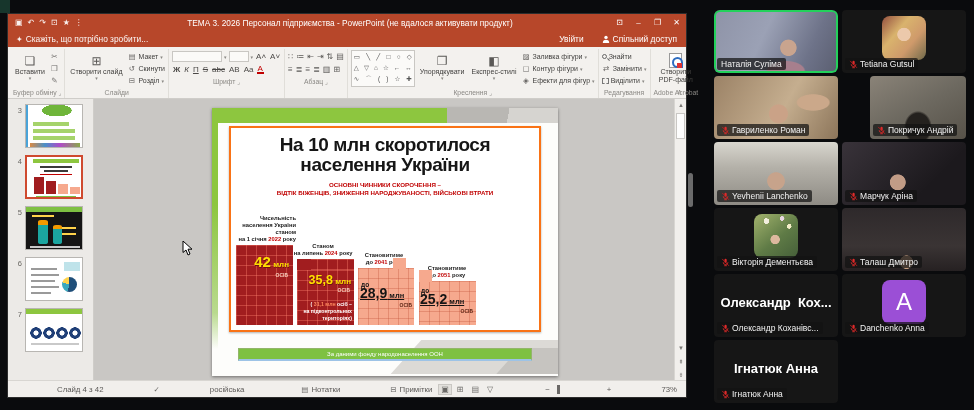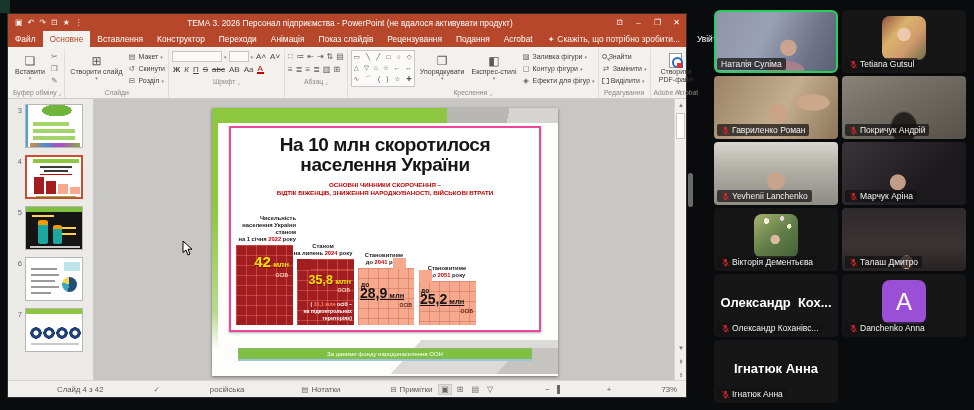--- a/index.html
+++ b/index.html
@@ -108,21 +108,21 @@
 
   .editor { flex:1; background:#c9c7c4; position:relative; overflow:hidden; }
 
   .slide { position:absolute; left:118px; top:9px; width:346px; height:268px; background:#fdfdfb; box-shadow:0 1px 3px rgba(0,0,0,.45); overflow:hidden; }
   .green-band { position:absolute; left:0; top:0; width:72%; height:15px; background:#8dc63f; }
   .gray-wedge { position:absolute; left:68%; top:0; width:32%; height:15px; background:linear-gradient(100deg,#b9b7b3 0 55%, #d6d4d0 55%); }
   .green-side { position:absolute; left:0; top:0; width:6px; height:90%; background:linear-gradient(#8dc63f 0 40%, #b9da8e 85%, rgba(185,218,142,0)); }
   .sgray1 { position:absolute; right:-18px; bottom:2px; width:170px; height:34px; background:#dcdad6; transform:skewX(-42deg); }
   .sgray2 { position:absolute; right:-30px; bottom:2px; width:80px; height:26px; background:#c6c4c0; transform:skewX(-42deg); }
 
-  .card { position:absolute; left:17px; top:18px; width:312px; height:206px; background:#fff; border:2px solid #ec4899; box-shadow:0 1px 2px rgba(0,0,0,.3); }
+  .card { position:absolute; left:17px; top:18px; width:312px; height:206px; background:#fff; border:2px solid #f97316; box-shadow:0 1px 2px rgba(0,0,0,.3); }
   .s-title { position:absolute; top:7px; left:0; width:100%; text-align:center; font-weight:bold; color:#161616; font-size:19px; line-height:1.05; letter-spacing:-.4px; }
   .s-sub { position:absolute; top:53px; left:0; width:100%; text-align:center; color:#c00000; font-weight:bold; font-size:6.2px; line-height:1.3; }
 
   .chart { position:absolute; left:3px; bottom:5px; width:302px; height:130px; }
   .bar { position:absolute; bottom:0; background-color:#a11d1f;
          background-image:repeating-linear-gradient(to right, rgba(255,130,110,.38) 0 1px, rgba(0,0,0,0) 1px 10px),
                           repeating-linear-gradient(to bottom, rgba(255,130,110,.38) 0 1px, rgba(0,0,0,0) 1px 10px); }
   .bar.light { background-color:#f6a98e;
          background-image:repeating-linear-gradient(to right, rgba(195,85,60,.35) 0 1px, rgba(0,0,0,0) 1px 10px),
                           repeating-linear-gradient(to bottom, rgba(195,85,60,.35) 0 1px, rgba(0,0,0,0) 1px 10px); }
@@ -185,21 +185,21 @@
   .tile { position:relative; background:#161616; border-radius:4px; overflow:hidden; }
   .tile.active { box-shadow:inset 0 0 0 2px #23d15b; border-radius:6px; }
   .plabel { position:absolute; left:3px; bottom:3px; display:flex; align-items:center; gap:2px; background:rgba(18,18,18,.72); border-radius:2px; padding:1px 4px; color:#f2f2f2; font-size:8.5px; max-width:117px; white-space:nowrap; overflow:hidden; }
   .cname { position:absolute; inset:0 0 6px 0; display:flex; align-items:center; justify-content:center; color:#fff; font-weight:bold; font-size:13px; white-space:pre; }
   .avatar { position:absolute; left:50%; top:44%; transform:translate(-50%,-50%); width:44px; height:44px; border-radius:8px; }
   .av-letter { background:#9b4fd6; color:#fff; display:flex; align-items:center; justify-content:center; font-size:24px; }
 
   .pbg0{background:radial-gradient(circle 13px at 60% 60%,#c9a48e 0 60%,rgba(0,0,0,0) 66%),radial-gradient(ellipse 30px 16px at 58% 97%,#a77f8d 0 60%,rgba(0,0,0,0) 66%),linear-gradient(115deg,#8e93a7 0%,#9ba1b5 40%,#6e7389 75%,#5a5e70 100%);padding-left:24px;}
   .pbg2{background:radial-gradient(circle 15px at 52% 60%,#caa287 0 60%,rgba(0,0,0,0) 66%),radial-gradient(ellipse 26px 13px at 80% 42%,#cba88a 0 60%,rgba(0,0,0,0) 66%),linear-gradient(120deg,#9b8266 0%,#c5ae8f 55%,#8c755a 100%);}
   .pbg3{background:radial-gradient(circle 11px at 63% 54%,#bb8f7b 0 55%,rgba(0,0,0,0) 62%),radial-gradient(circle 19px at 63% 46%,#332629 0 58%,rgba(0,0,0,0) 66%),linear-gradient(160deg,#4a4148,#2b2628 70%);}
-  .pbg4{background:radial-gradient(ellipse 20px 24px at 50% 82%,#24211e 0 60%,rgba(0,0,0,0) 70%),linear-gradient(150deg,#8a8378 0%,#6d6960 50%,#575249 100%);}
+  .pbg4{background:radial-gradient(ellipse 20px 24px at 50% 82%,#24211e 0 60%,rgba(0,0,0,0) 70%),linear-gradient(150deg,#8a8378 0%,#6d6960 50%,#575249 100%);margin-left:28px;}
   .pbg5{background:radial-gradient(circle 14px at 50% 62%,#c7a38b 0 60%,rgba(0,0,0,0) 66%),linear-gradient(#d8d6ce 0%,#b4b1a9 40%,#8e8b84 100%);}
   .pbg6{background:radial-gradient(circle 13px at 45% 64%,#c29c86 0 58%,rgba(0,0,0,0) 64%),linear-gradient(135deg,#39333a 0%,#1c191d 70%);}
   .pbg7{background:radial-gradient(circle 11px at 52% 86%,#c9a284 0 58%,rgba(0,0,0,0) 64%),linear-gradient(#2e292b 0%,#3a3434 60%,#262122 100%);}
   .av1{background:radial-gradient(circle 11px at 50% 42%,#ecc9ab 0 58%,rgba(0,0,0,0) 64%),linear-gradient(130deg,#94503f 0%,#d9b36d 35%,#cf9a6b 65%,#6f6a4a 100%);}
   .av8{background:radial-gradient(circle 8px at 48% 58%,#dcb89e 0 55%,rgba(0,0,0,0) 62%),radial-gradient(circle 3px at 28% 16%,#f2eedd 0 90%,rgba(0,0,0,0) 95%),radial-gradient(circle 2.5px at 64% 10%,#e8d7e2 0 90%,rgba(0,0,0,0) 95%),radial-gradient(circle 2.5px at 80% 28%,#f5efc9 0 90%,rgba(0,0,0,0) 95%),linear-gradient(140deg,#a3b36d 0%,#5f7b46 55%,#455f39 100%);}
 </style>
 </head>
 <body>
 
 <div class="corner"></div>
@@ -218,32 +218,20 @@
     <div class="tb-title">ТЕМА 3. 2026 Персонал підприємства - PowerPoint (не вдалося активувати продукт)</div>
     <div class="winctl" id="winctl">
         <span>⊡</span>
         <span>–</span>
         <span>❐</span>
         <span>✕</span>
       </div>
   </div>
 
   <div class="tabrow">
-    <span id="tabs" style="display:flex">
-        <span class="tab">Файл</span>
-        <span class="tab active">Основне</span>
-        <span class="tab">Вставлення</span>
-        <span class="tab">Конструктор</span>
-        <span class="tab">Переходи</span>
-        <span class="tab">Анімація</span>
-        <span class="tab">Показ слайдів</span>
-        <span class="tab">Рецензування</span>
-        <span class="tab">Подання</span>
-        <span class="tab">Acrobat</span>
-      </span>
     <span class="tellme">
         <span class="bulb">✦</span>
         <span>Скажіть, що потрібно зробити...</span>
       </span>
     <span class="tabspring"></span>
     <span class="signin">Увійти</span>
     <span class="share">
       <svg width="8" height="8" viewBox="0 0 8 8">
           <circle cx="4" cy="2.4" r="1.7" fill="#fff"></circle>
           <path d="M.8 8a3.2 3.2 0 0 1 6.4 0z" fill="#fff"></path>

